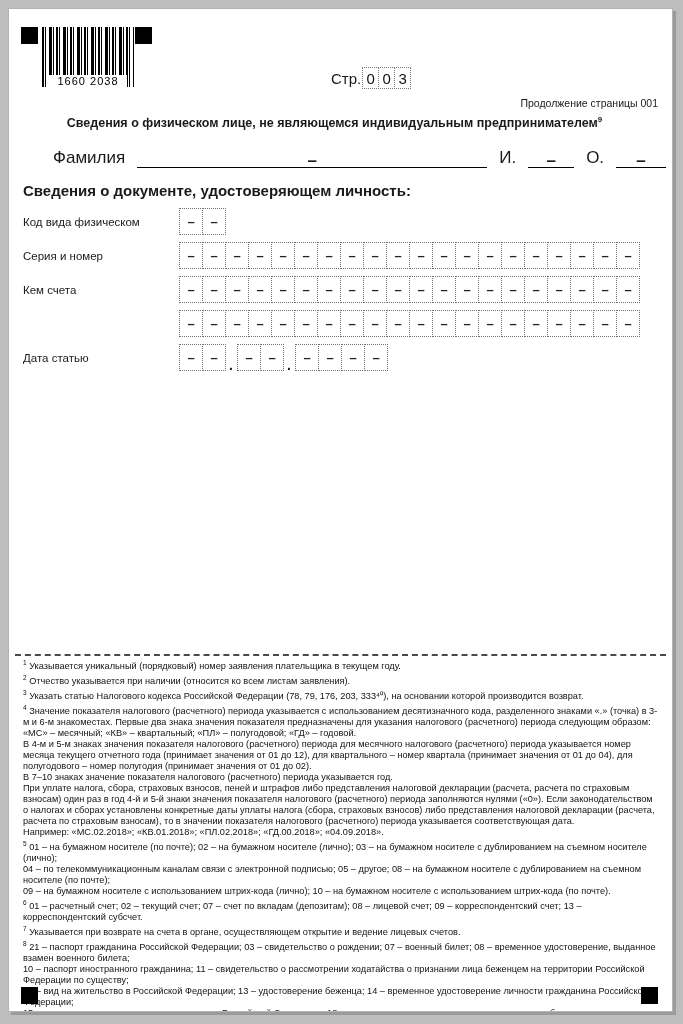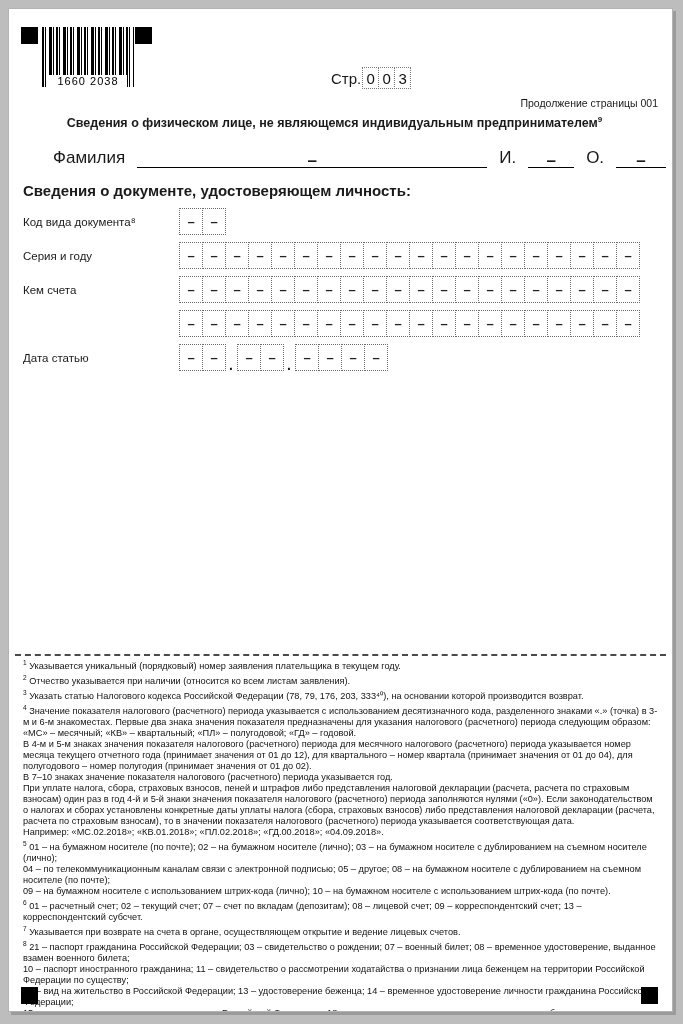--- a/index.html
+++ b/index.html
@@ -114,29 +114,29 @@
     <span class="uline ul-short">–</span>
     <span class="ini">О.</span>
     <span class="uline ul-short2">–</span>
   </div>
 
   <div class="section-heading">Сведения о документе, удостоверяющем личность:</div>
 
   <div class="fields">
 
     <div class="field-row">
-      <span class="flabel">Код вида документа⁸</span>
-      <div class="cells">
-          <span class="cell">–</span>
-          <span class="cell">–</span>
-        </div>
-    </div>
-
-    <div class="field-row">
-      <span class="flabel">Серия и году</span>
+      <span class="flabel">Код вида физическом</span>
+      <div class="cells">
+          <span class="cell">–</span>
+          <span class="cell">–</span>
+        </div>
+    </div>
+
+    <div class="field-row">
+      <span class="flabel">Серия и номер</span>
       <div class="cells">
           <span class="cell">–</span>
           <span class="cell">–</span>
           <span class="cell">–</span>
           <span class="cell">–</span>
           <span class="cell">–</span>
           <span class="cell">–</span>
           <span class="cell">–</span>
           <span class="cell">–</span>
           <span class="cell">–</span>

